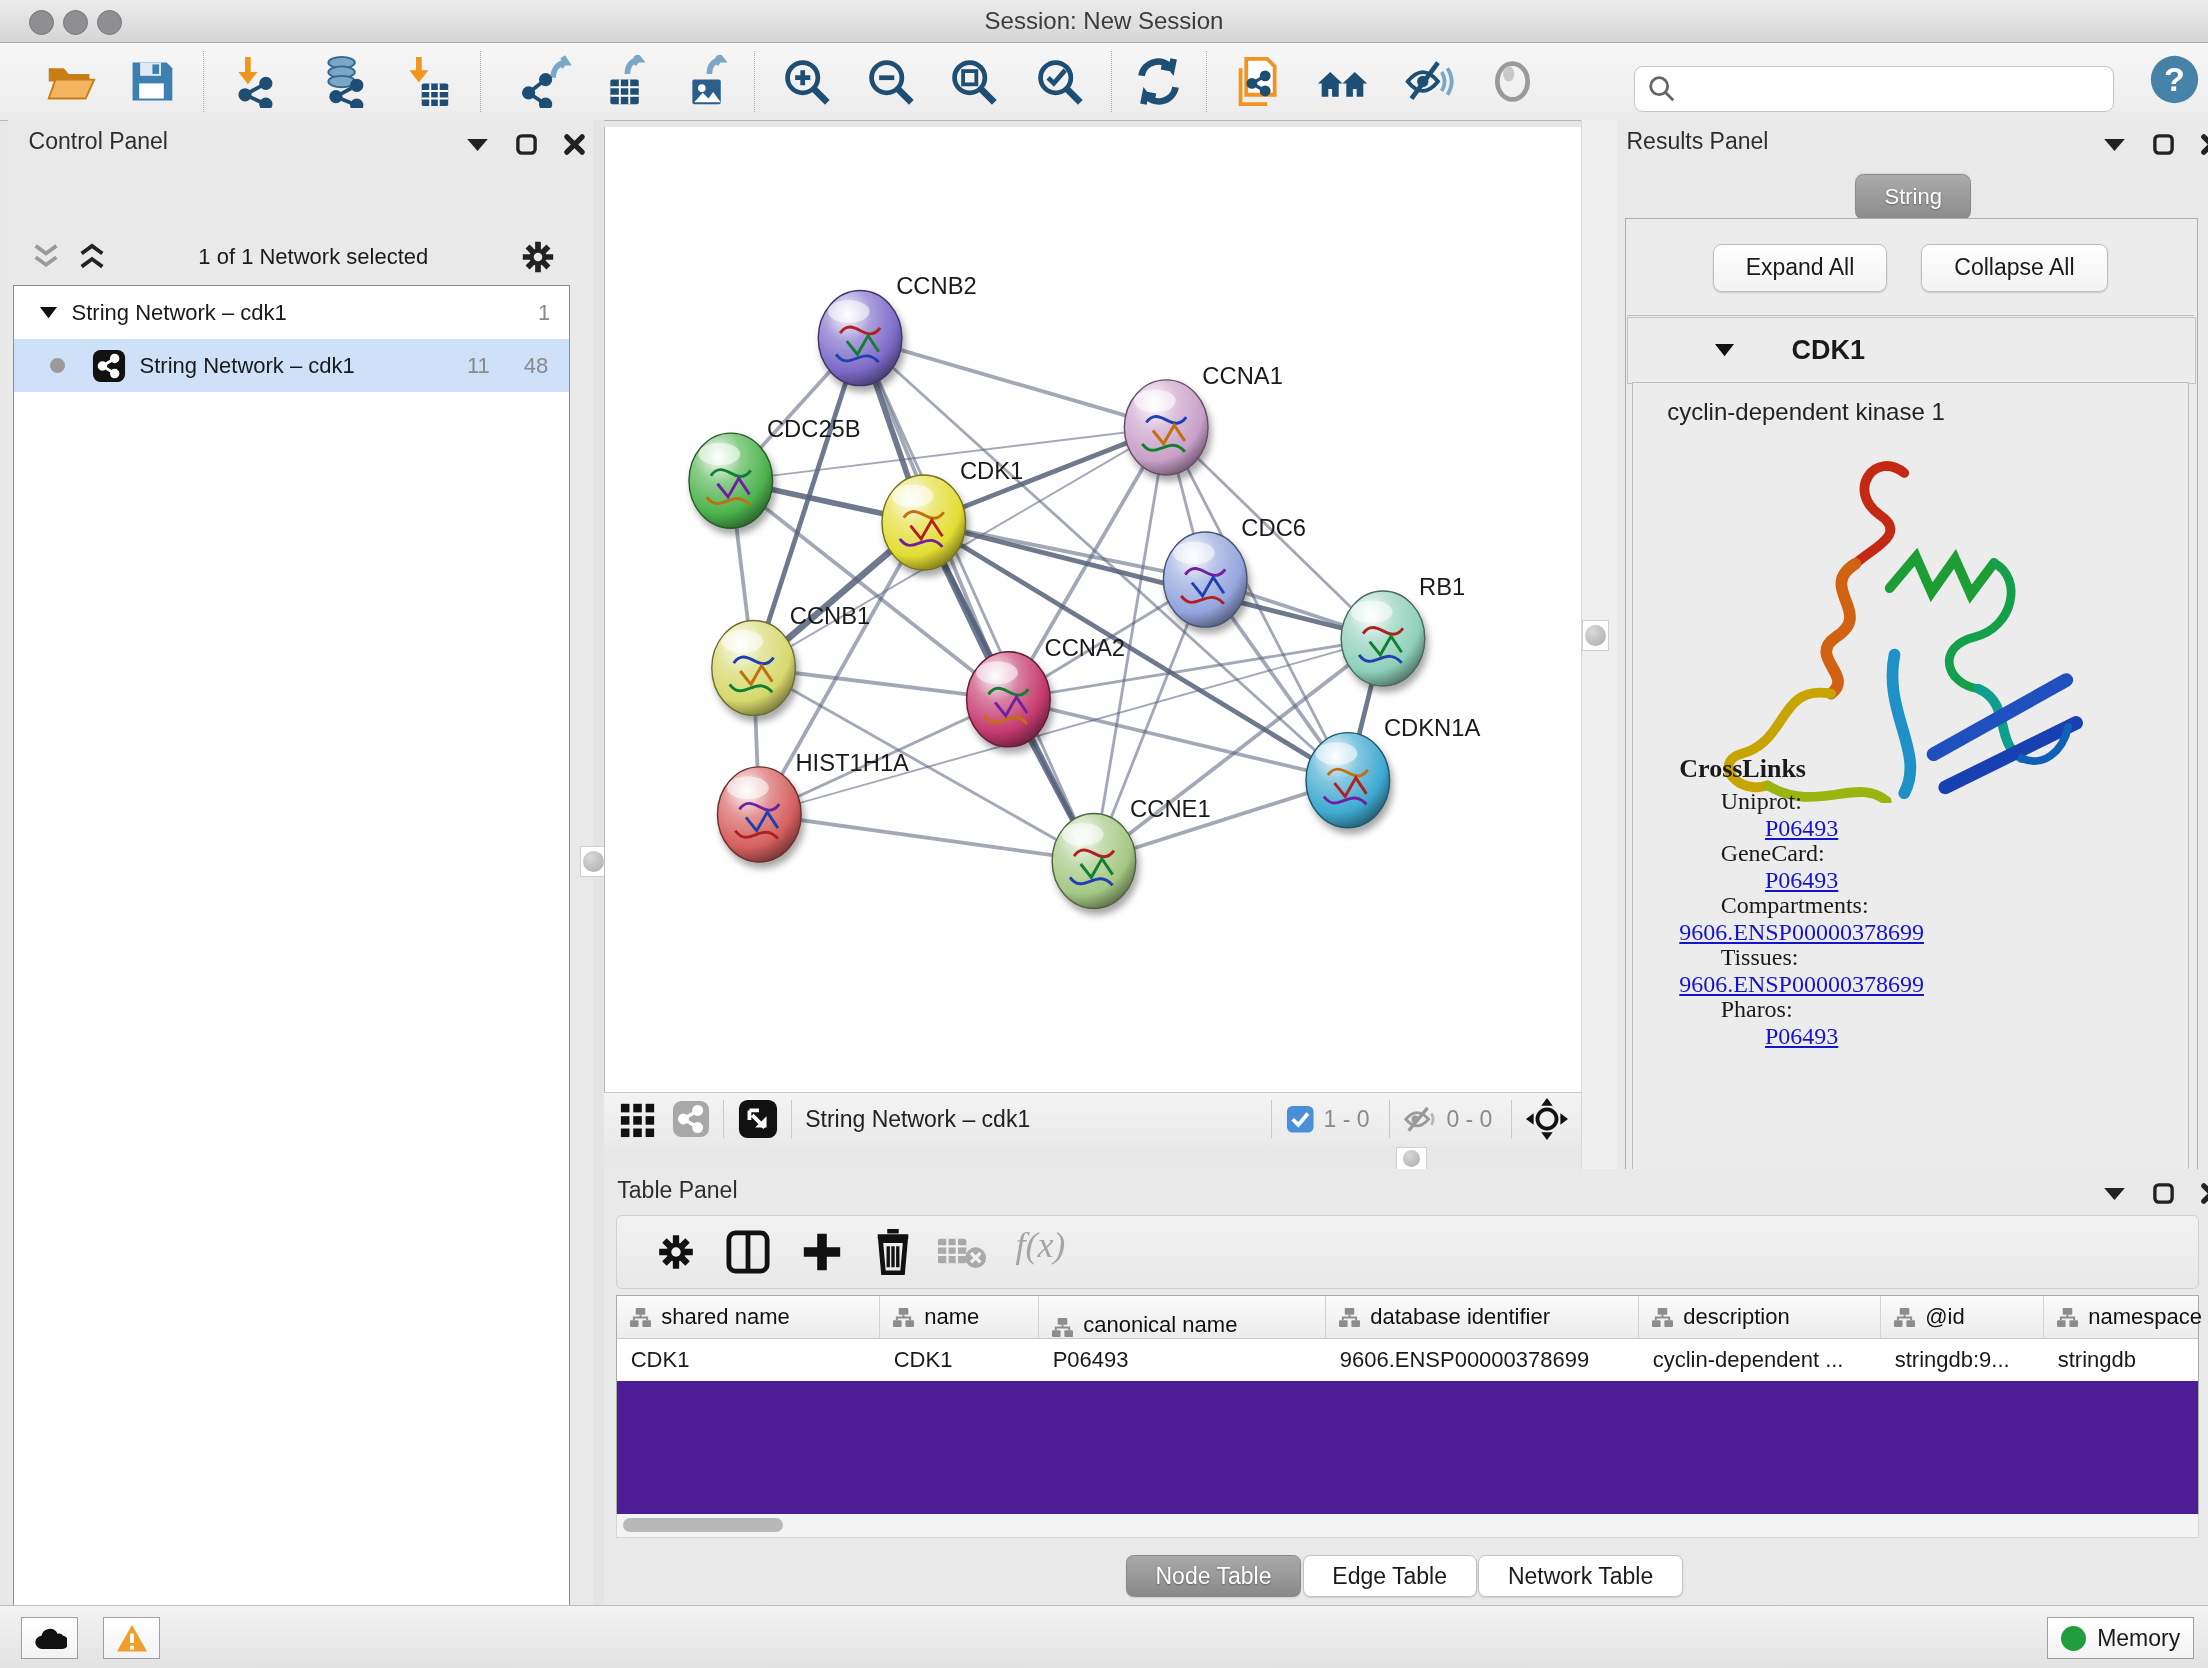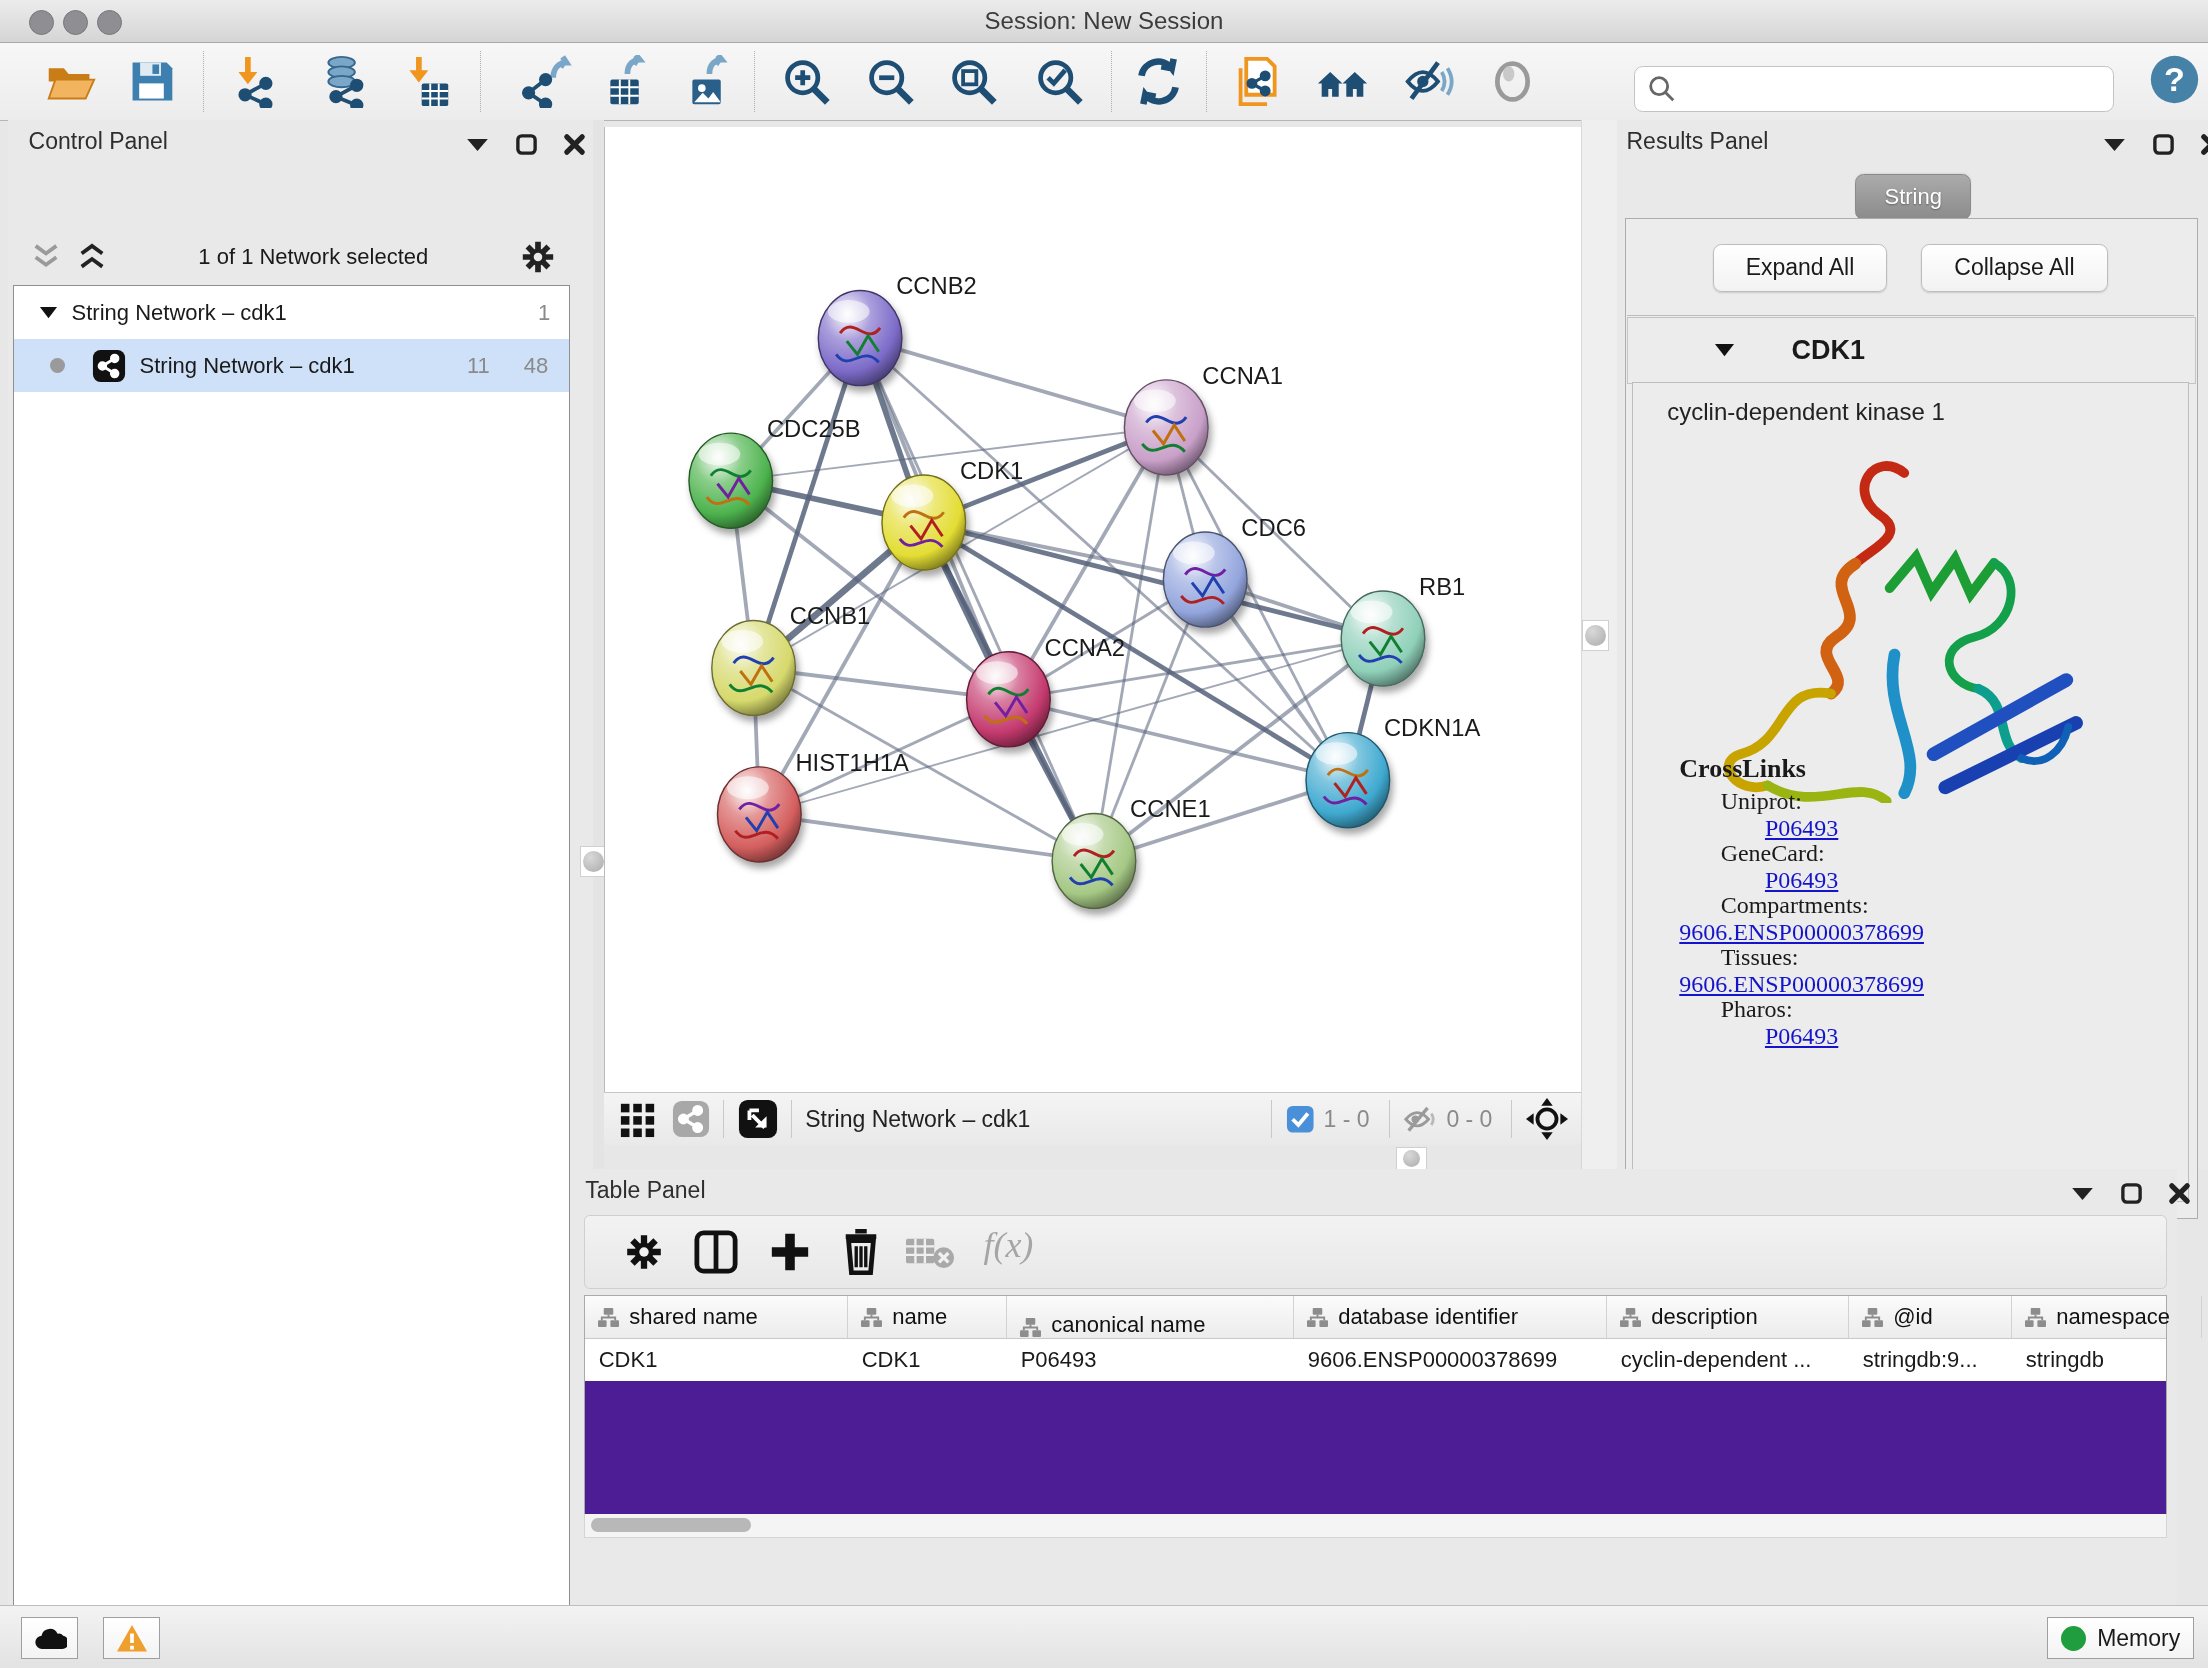--- a/index.html
+++ b/index.html
@@ -63,21 +63,21 @@
     display:flex;align-items:center;}
   #rp-content{position:absolute;left:6.7px;top:163px;width:555px;height:818px;border:1px solid #bdbdbd;
     background:#ececec;overflow:hidden;}
   #gene-desc{position:absolute;left:34px;top:15px;font-size:24px;color:#222;}
   #crosslinks{position:absolute;left:46px;top:371px;font-family:"Liberation Serif",serif;}
   #crosslinks h3{margin:0 0 3.8px 0;font-size:26px;}
   .xl-row{display:flex;height:52px;align-items:center;font-size:24px;flex-direction:column;}
   .xl-label{width:181px;padding-left:19px;}
   .xl-link{color:#1414cc;text-decoration:underline;cursor:pointer;}
   
-  #table-panel{left:572px;top:1169px;width:1605px;height:437px;background:#e9e9e9;}
+  #table-panel{left:604px;top:1169px;width:1605px;height:437px;background:#e9e9e9;}
   #tp-toolbar{position:absolute;left:12.4px;top:46px;width:1581px;height:72px;background:linear-gradient(#f2f2f2,#e8e8e8);
     border:1px solid #cfcfcf;border-radius:5.7px;}
   #tp-table{position:absolute;left:12.4px;top:126px;width:1581px;height:219px;background:#4c1d95;border:1px solid #aaa;}
   #thead-row{display:flex;height:42px;background:linear-gradient(#fbfbfb,#ececec);border-bottom:1px solid #c9c9c9;}
   .th{display:flex;align-items:center;gap:9.5px;padding-left:11.4px;font-size:22px;color:#111;
     border-right:1px solid #d2d2d2;box-sizing:border-box;flex:none;}
   .tr{display:flex;height:42px;background:#fff;}
   .td{font-size:22px;line-height:42px;padding-left:13.3px;box-sizing:border-box;flex:none;
     white-space:nowrap;overflow:hidden;}
   #tp-hscroll{position:absolute;left:12.4px;top:345px;width:1581px;height:23px;background:#f4f4f4;border:1px solid #d5d5d5;border-top:none;}
@@ -814,20 +814,25 @@
           <div class="td" style="width: 313px;">9606.ENSP00000378699</div>
           <div class="td" style="width: 242px;">cyclin-dependent ...</div>
           <div class="td" style="width: 163px;">stringdb:9...</div>
           <div class="td" style="width: 190px;">stringdb</div>
         </div>
       </div>
   </div>
   <div id="tp-hscroll">
       <div id="tp-hthumb"></div>
     </div>
+  <div id="tp-tabs">
+    <div class="ttab sel">Node Table</div>
+    <div class="ttab">Edge Table</div>
+    <div class="ttab">Network Table</div>
+  </div>
 </div>
 
 <div id="statusbar" class="abs">
   <div class="sb-btn" style="left:21px;width:55px">
     <svg width="34" height="25" viewBox="0 0 36 26">
         <path d="M10 24 a7 7 0 0 1 -1 -14 a9 9 0 0 1 17 -2 a6 6 0 0 1 6 2 a7 7 0 0 1 -3 14z" fill="#111"></path>
       </svg>
   </div>
   <div class="sb-btn" style="left:103px;width:55px">
     <svg width="32" height="28.5" viewBox="0 0 34 30">

